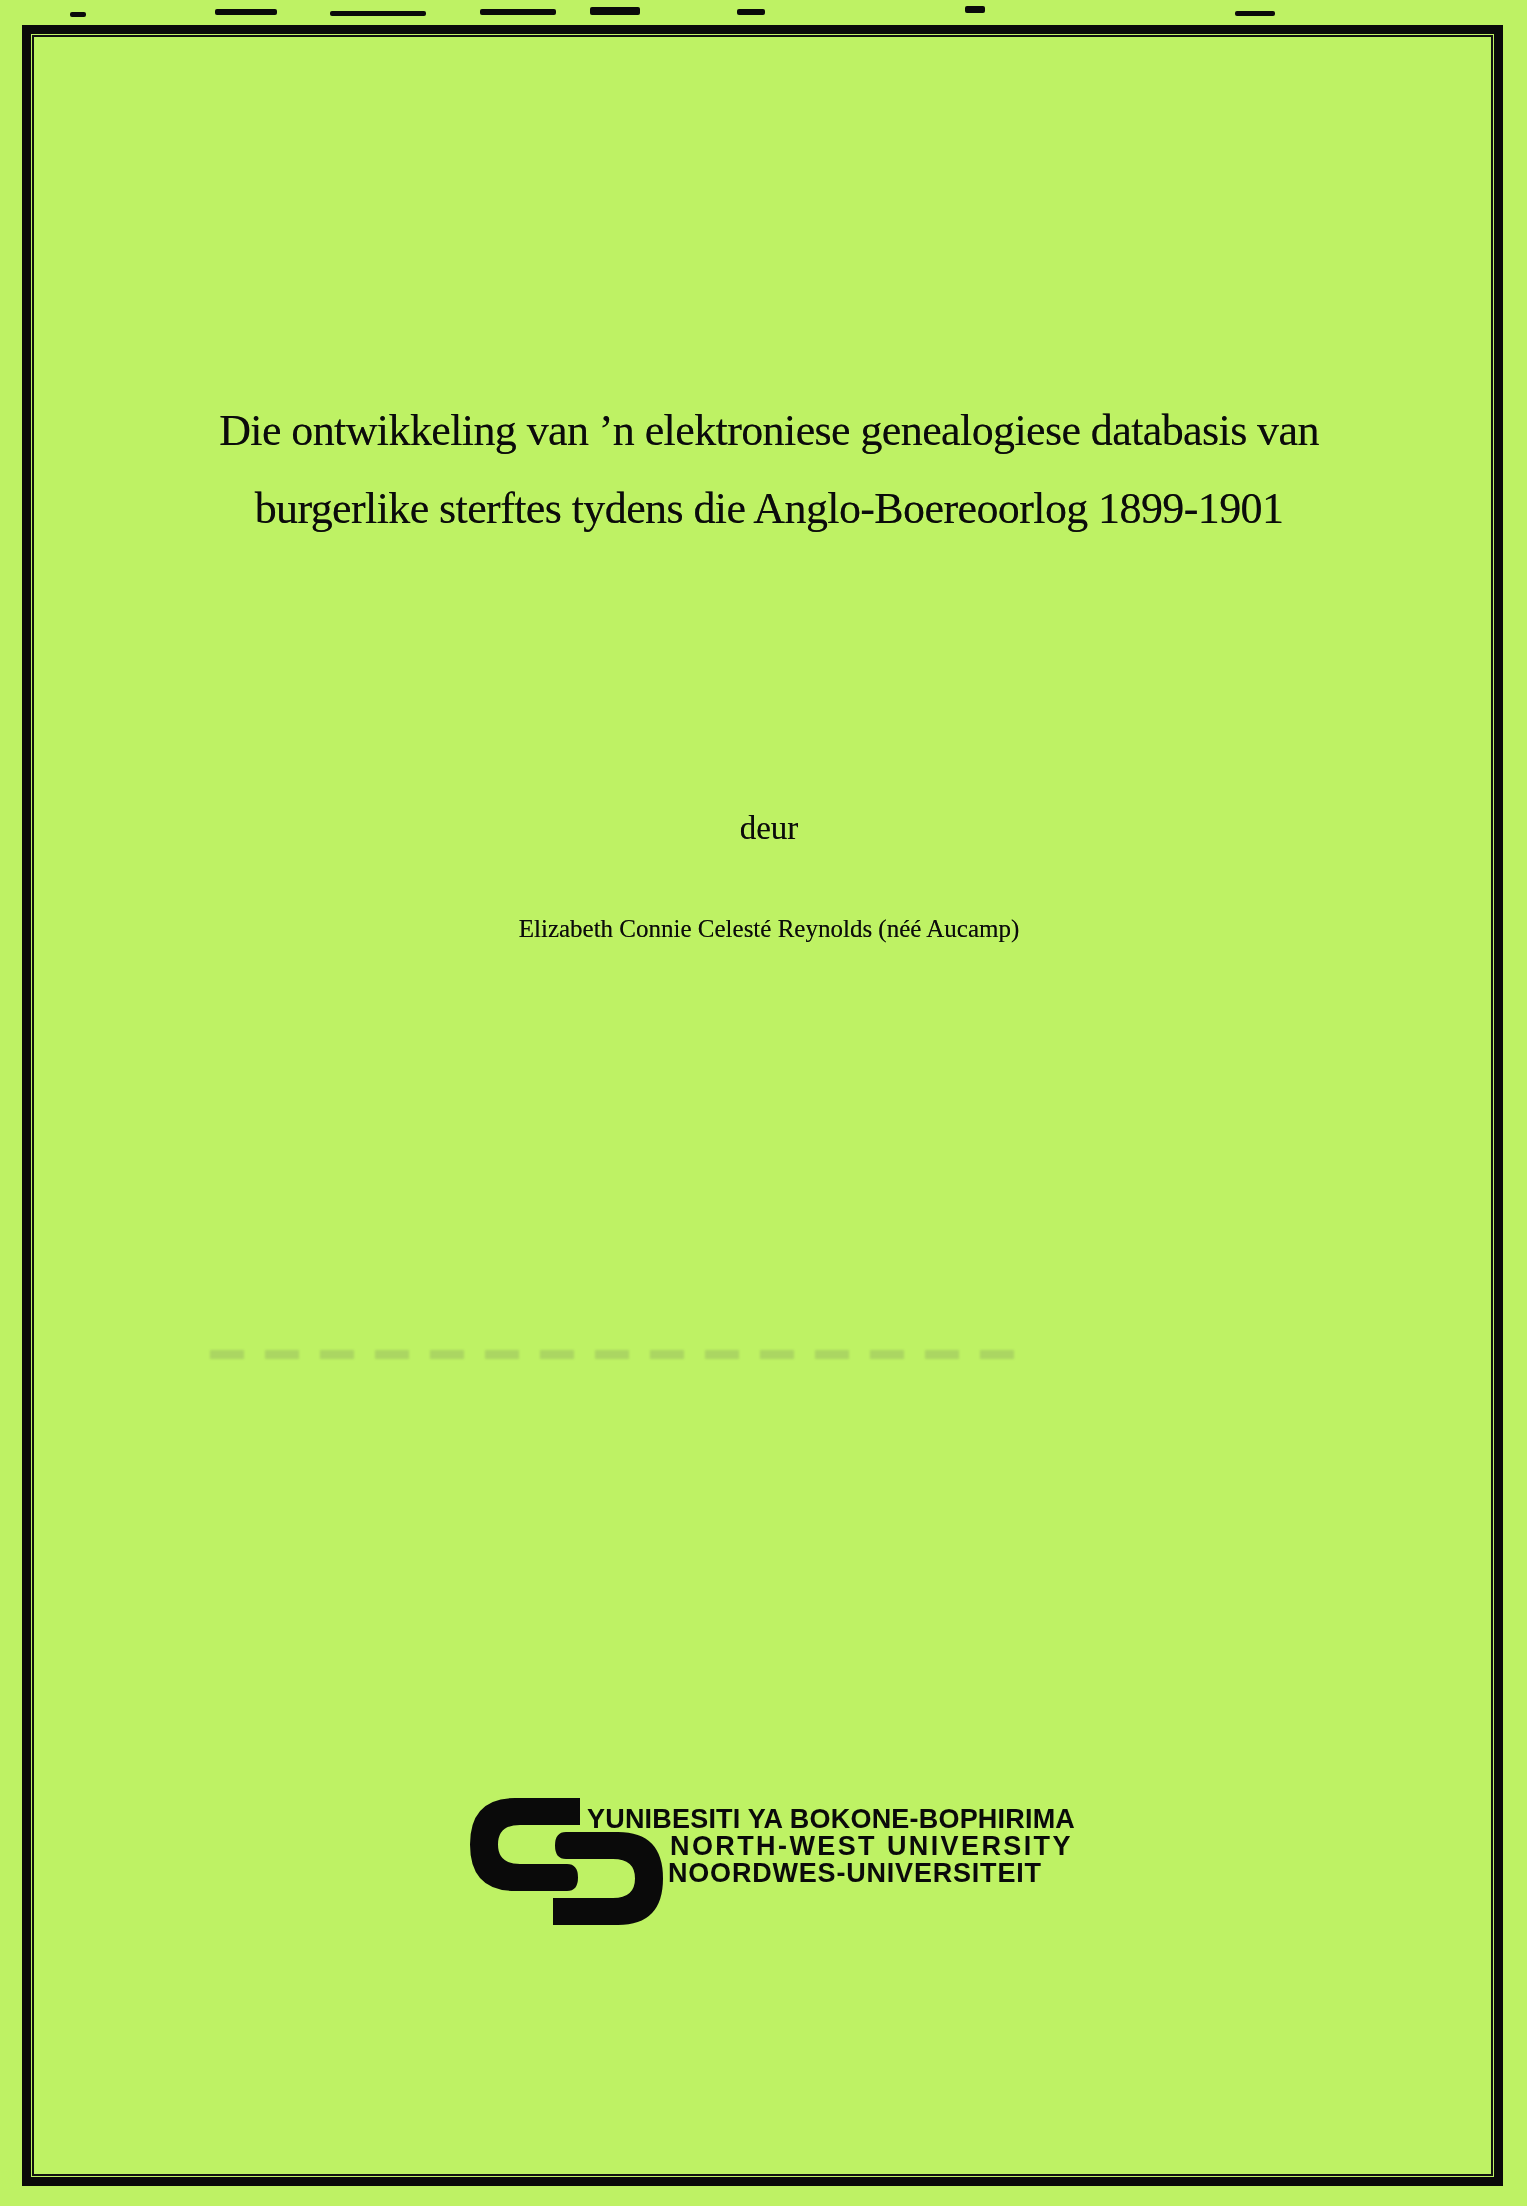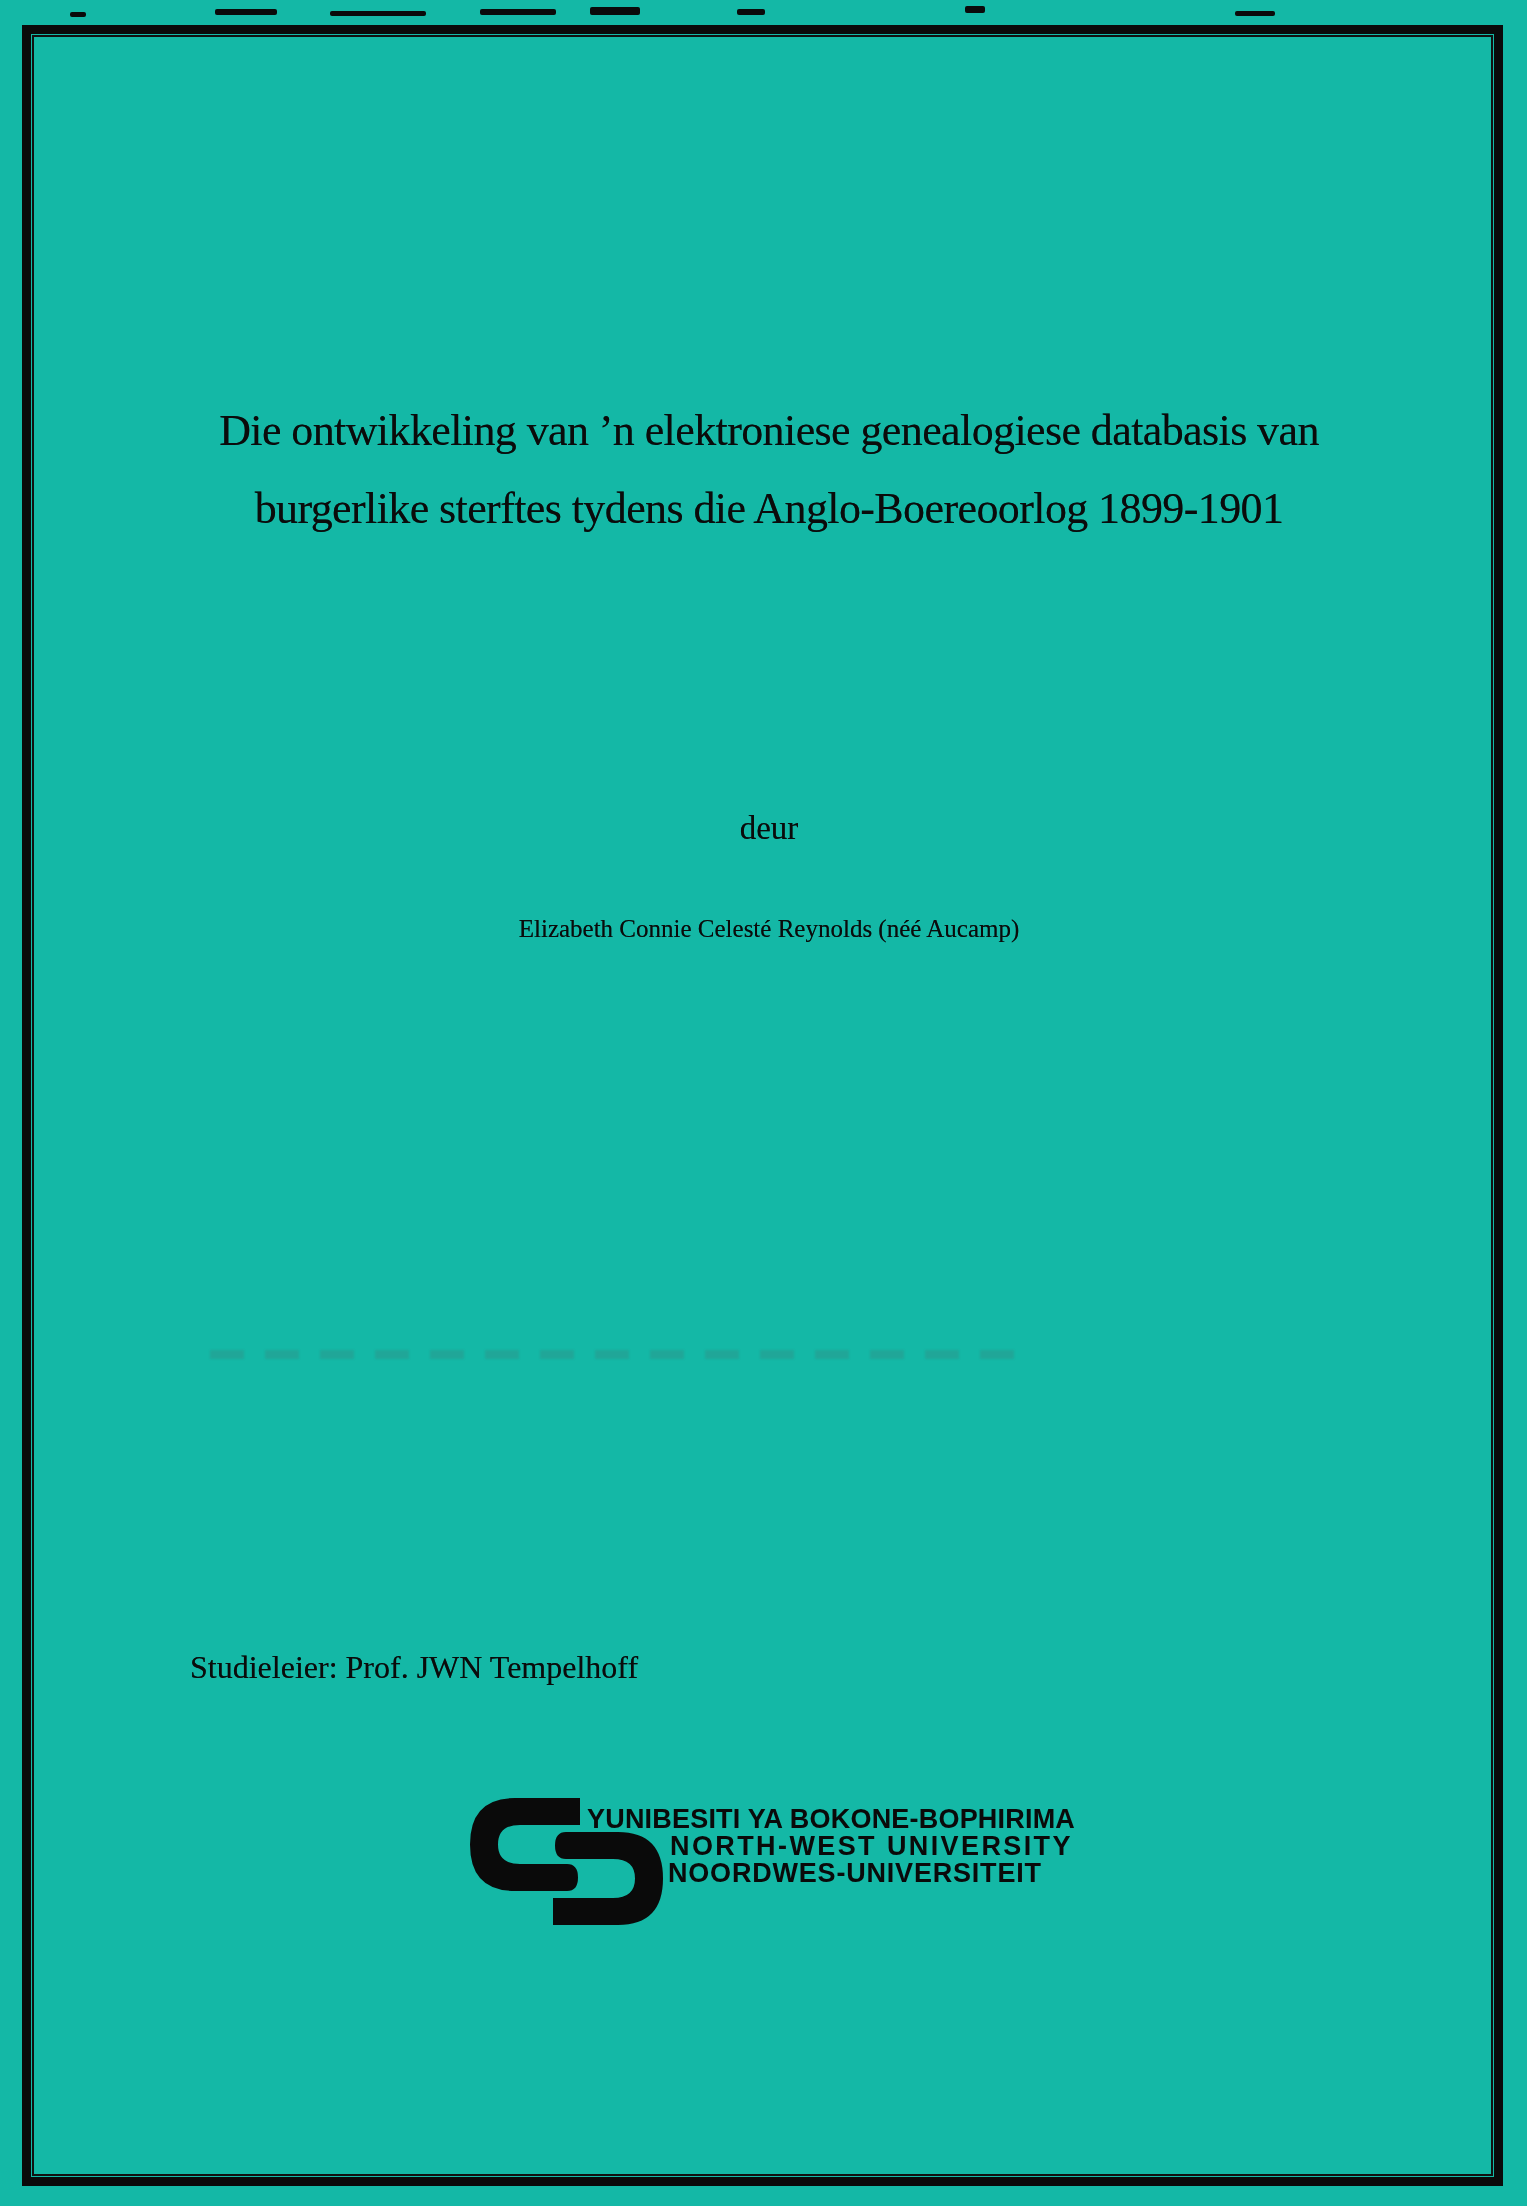--- a/index.html
+++ b/index.html
@@ -4,21 +4,21 @@
 <style>
   html, body {
     margin: 0;
     padding: 0;
     background: #ffffff;
   }
   .page {
     position: relative;
     width: 1527px;
     height: 2206px;
-    background: #14b8a6;
+    background: #bef264;
     overflow: hidden;
     font-family: "Liberation Serif", serif;
     color: #0b0b0b;
   }
 
   
   .frame {
     position: absolute;
     left: 22px;
     top: 25px;
@@ -152,21 +152,20 @@
   </div>
 
   <div class="centered-band byline">deur</div>
 
   <div class="centered-band author">Elizabeth Connie Celesté Reynolds (néé Aucamp)</div>
 
 
   <div class="ghost-line"></div>
 
   <div class="supervisor">
-    <div>Studieleier: Prof. JWN Tempelhoff</div>
   </div>
 
   <div class="logo">
     <svg width="193" height="127" viewBox="0 0 193 127">
       <path fill="#0a0a0a" d="M 110 0 H 45 Q 0 0 0 46.5 Q 0 93 45 93 H 97 Q 108 93 108 79.5 Q 108 66 97 66 H 50 Q 28 66 28 46.5 Q 28 27 50 27 H 110 Z"></path>
       <path fill="#0a0a0a" d="M 83 127 H 148 Q 193 127 193 80.5 Q 193 34 148 34 H 96 Q 85 34 85 47.5 Q 85 61 96 61 H 143 Q 165 61 165 80.5 Q 165 100 143 100 H 83 Z"></path>
     </svg>
     <div class="logo-text logo-l1">YUNIBESITI YA BOKONE-BOPHIRIMA</div>
     <div class="logo-text logo-l2">NORTH-WEST UNIVERSITY</div>
     <div class="logo-text logo-l3">NOORDWES-UNIVERSITEIT</div>

